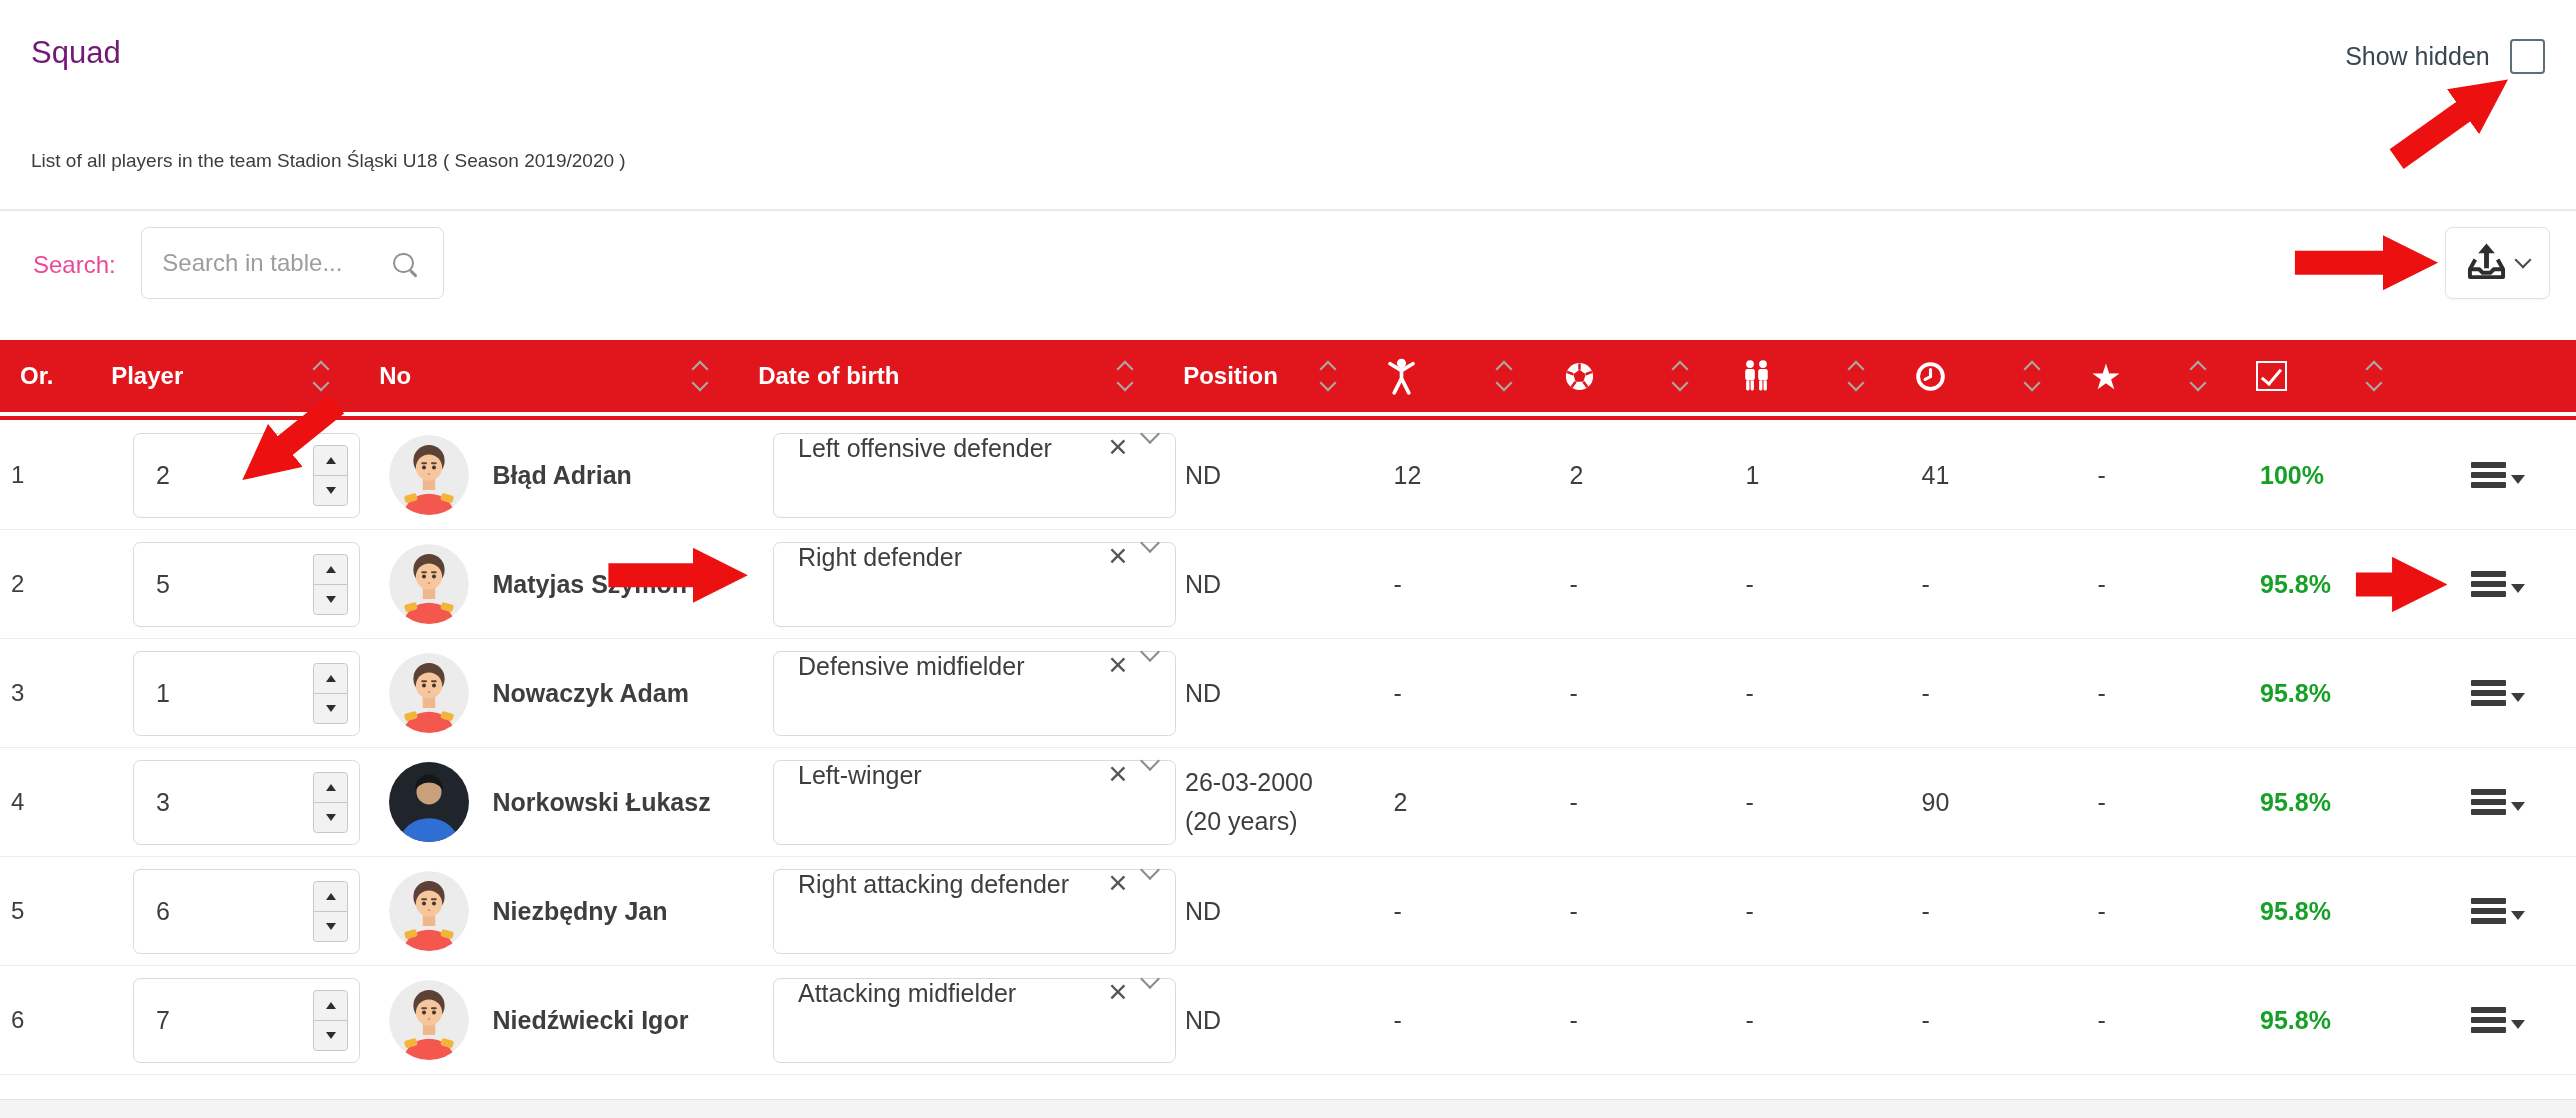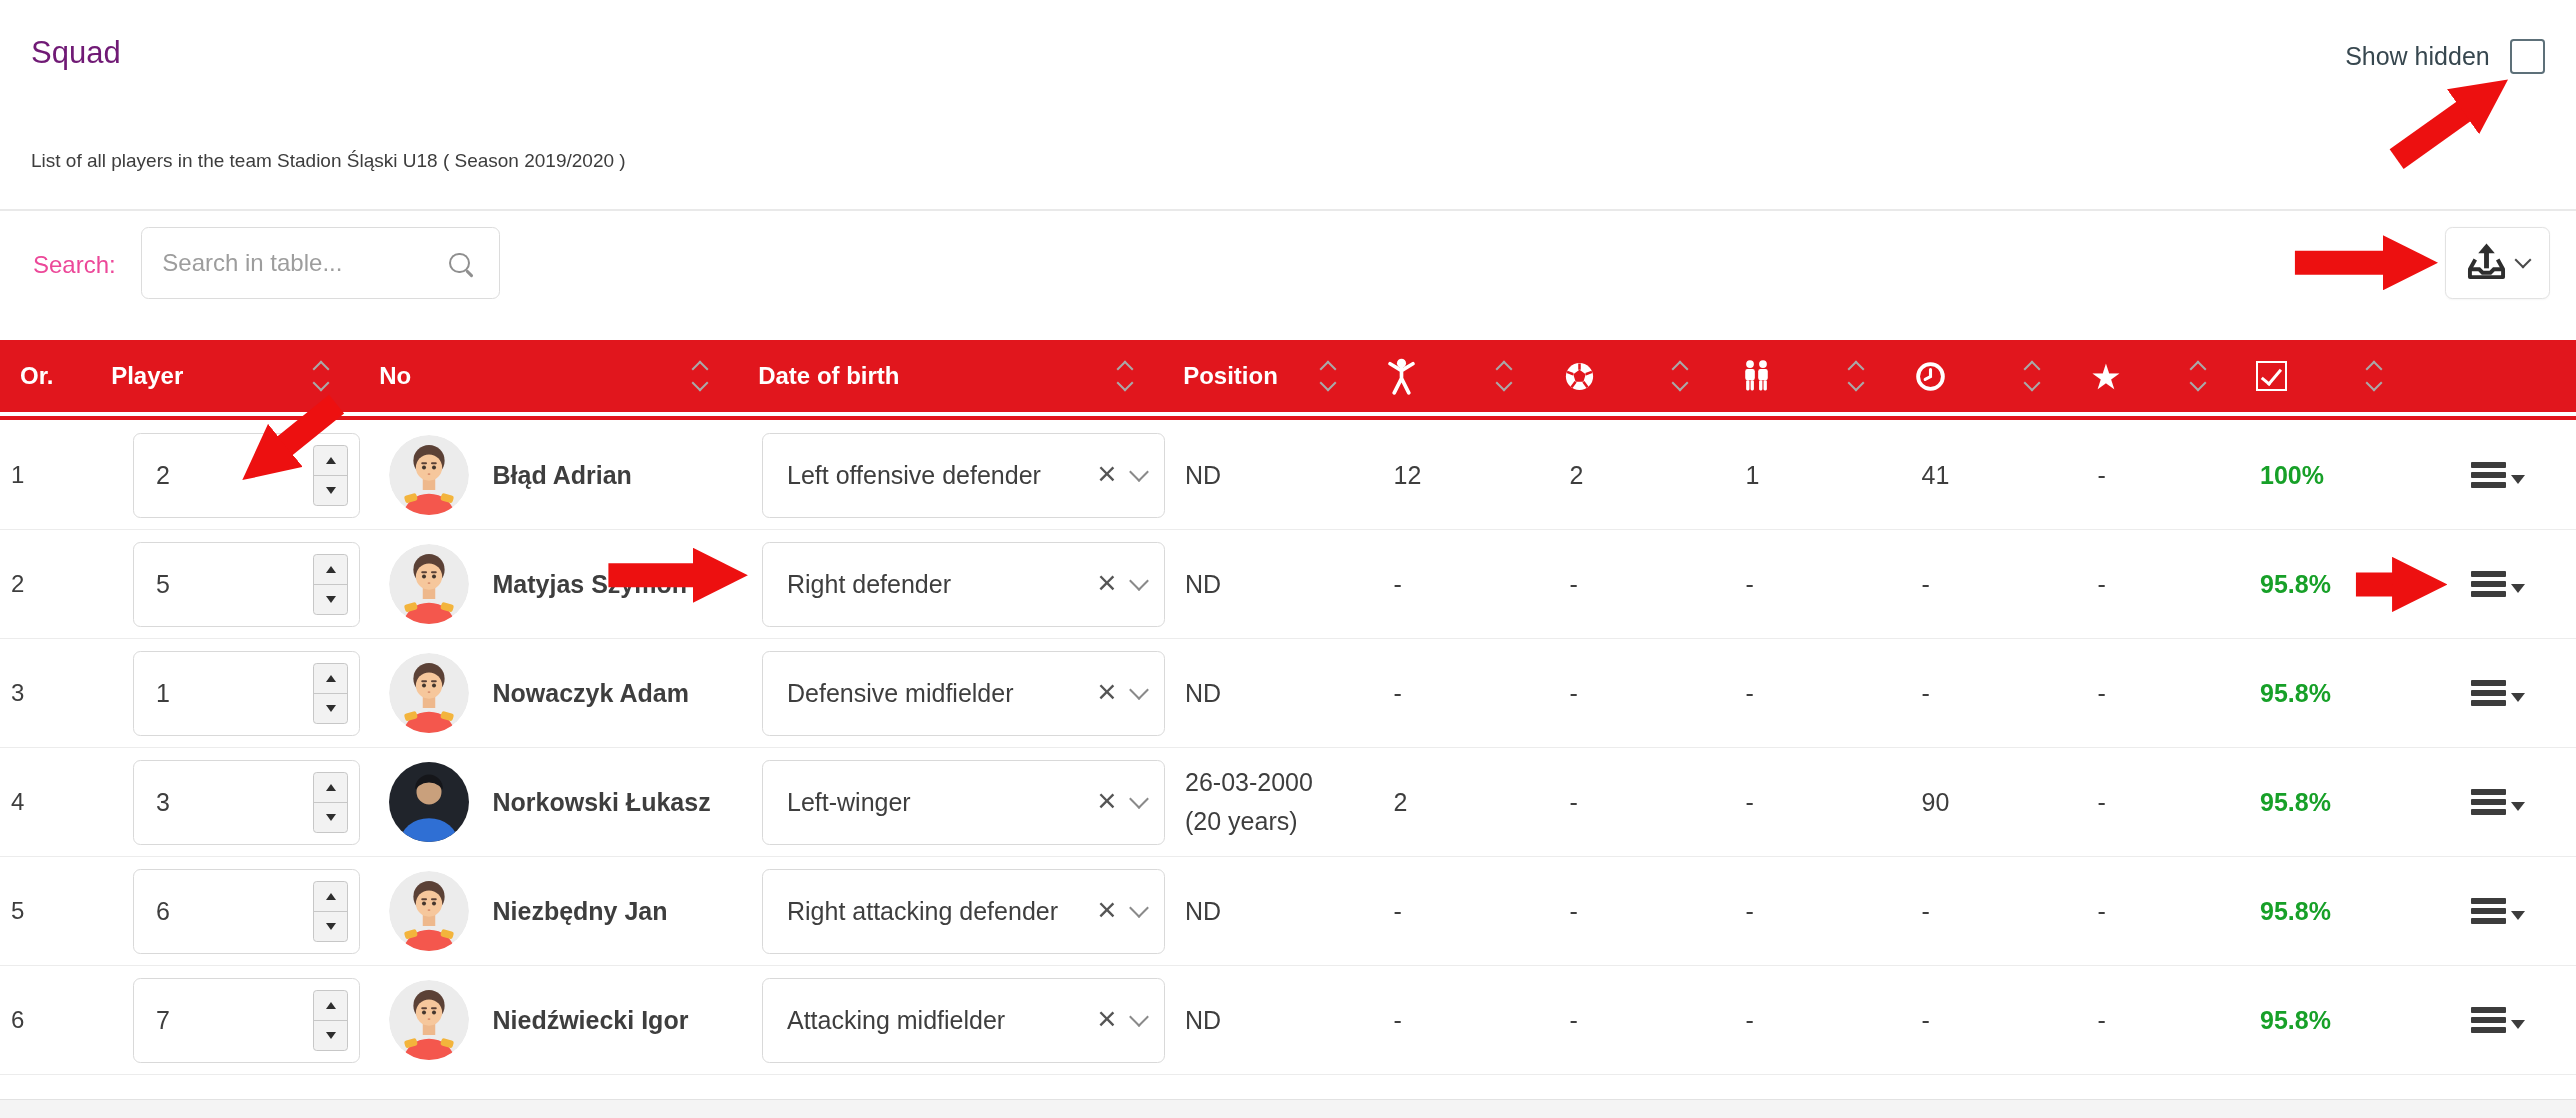--- a/index.html
+++ b/index.html
@@ -17,21 +17,21 @@
   
   .title{position:absolute;left:31px;top:35px;font-size:31px;color:#701a75;font-weight:400;}
   .subtitle{position:absolute;left:31px;top:150px;font-size:19px;color:#3d3d3d;}
   .show-hidden{position:absolute;top:39px;right:31px;display:flex;align-items:center;gap:20.3px;}
   .show-hidden .lbl{font-size:25px;color:#37474f;}
   .cb{width:35px;height:35px;border:2.8px solid #5d7079;border-radius:3.7px;background:#fff;cursor:pointer;}
   .divider1{position:absolute;top:209px;left:0;width:100%;height:1.8px;background:#e9e9e9;}
 
   
   .search-label{position:absolute;left:33px;top:251px;font-size:24px;color:#ec4899;}
-  .search-box{position:absolute;left:141px;top:227px;width:359px;height:72px;border:0.9px solid #dcdcdc;border-radius:7.4px;display:flex;align-items:center;padding:0 20.3px;background:#fff;}
+  .search-box{position:absolute;left:141px;top:227px;width:303px;height:72px;border:0.9px solid #dcdcdc;border-radius:7.4px;display:flex;align-items:center;padding:0 20.3px;background:#fff;}
   .search-box input{flex:1;border:none;outline:none;font-size:24px;font-family:"Liberation Sans",sans-serif;color:#3e3e3e;min-width:0;background:transparent;}
   .search-box input::placeholder{color:#9d9d9d;}
   .mag{position:relative;width:20.3px;height:20.3px;border:2.8px solid #8f8f8f;border-radius:50%;flex:none;margin-right:9.2px;}
   .mag::after{content:"";position:absolute;width:2.8px;height:9.2px;background:#8f8f8f;right:-3.7px;bottom:-7.4px;transform:rotate(-45deg);border-radius:1.8px;}
 
   .export-btn{position:absolute;left:2445px;top:227px;width:105px;height:72px;border:0.9px solid #e2e2e2;border-radius:7.4px;background:#fff;display:flex;align-items:center;justify-content:center;gap:9.2px;cursor:pointer;box-shadow:0 0.9px 1.8px rgba(0,0,0,.04);}
   .chev{width:12px;height:12px;border-right:2.8px solid #4a4a4a;border-bottom:2.8px solid #4a4a4a;transform:rotate(45deg);margin-top:-5.5px;}
 
   
   .thead{position:absolute;top:340px;left:0;width:2576px;height:72px;background:var(--red);display:grid;grid-template-columns:var(--cols);align-items:center;color:#fff;font-weight:bold;font-size:24px;}
@@ -57,21 +57,21 @@
   .stepper{width:35px;height:61px;border:0.9px solid #c7c7c7;border-radius:3.7px;background:#f2f2f2;display:flex;flex-direction:column;cursor:pointer;}
   .stepbtn{flex:1;display:flex;align-items:center;justify-content:center;}
   .stepbtn + .stepbtn{border-top:0.9px solid #c7c7c7;}
   .tri{width:0;height:0;border-left:5.5px solid transparent;border-right:5.5px solid transparent;}
   .tri.up{border-bottom:7.4px solid #2e2e2e;}
   .tri.down{border-top:7.4px solid #2e2e2e;}
   .c.player{display:flex;align-items:center;gap:24px;padding-left:18.5px;}
   .avatar{width:80px;height:80px;border-radius:50%;overflow:hidden;flex:none;}
   .avatar svg{display:block;width:100%;height:100%;}
   .pname{font-weight:bold;white-space:nowrap;}
-  .selbox{margin-left:13px;width:403px;height:85px;border:0.9px solid #d9d9d9;border-radius:7.4px;background:#fff;display:flex;align-items:center;padding:0 18.5px 0 24px;gap:15px;cursor:pointer;}
+  .selbox{margin-left:24px;width:403px;height:85px;border:0.9px solid #d9d9d9;border-radius:7.4px;background:#fff;display:flex;align-items:flex-start;padding:0 18.5px 0 24px;gap:15px;cursor:pointer;}
   .selval{flex:1;white-space:nowrap;overflow:hidden;}
   .clear{font-size:33px;color:#555;line-height:1;margin-top:-3.7px;cursor:pointer;}
   .chevd{width:14px;height:14px;border-right:2.8px solid #8a8a8a;border-bottom:2.8px solid #8a8a8a;transform:rotate(45deg);margin-top:-6.5px;flex:none;cursor:pointer;}
   .c.dob{padding:0 24px 0 11px;line-height:1.55;}
   .c.st{padding-left:16.6px;}
   .c.pct{padding-left:13px;font-weight:bold;color:var(--green);}
   .c.menu{display:flex;align-items:center;padding-left:48px;}
   .menubtn{display:flex;align-items:center;cursor:pointer;}
   .bars i{display:block;width:35px;height:5.5px;background:#3c3c3c;border-radius:0.9px;}
   .bars i + i{margin-top:4.6px;}

